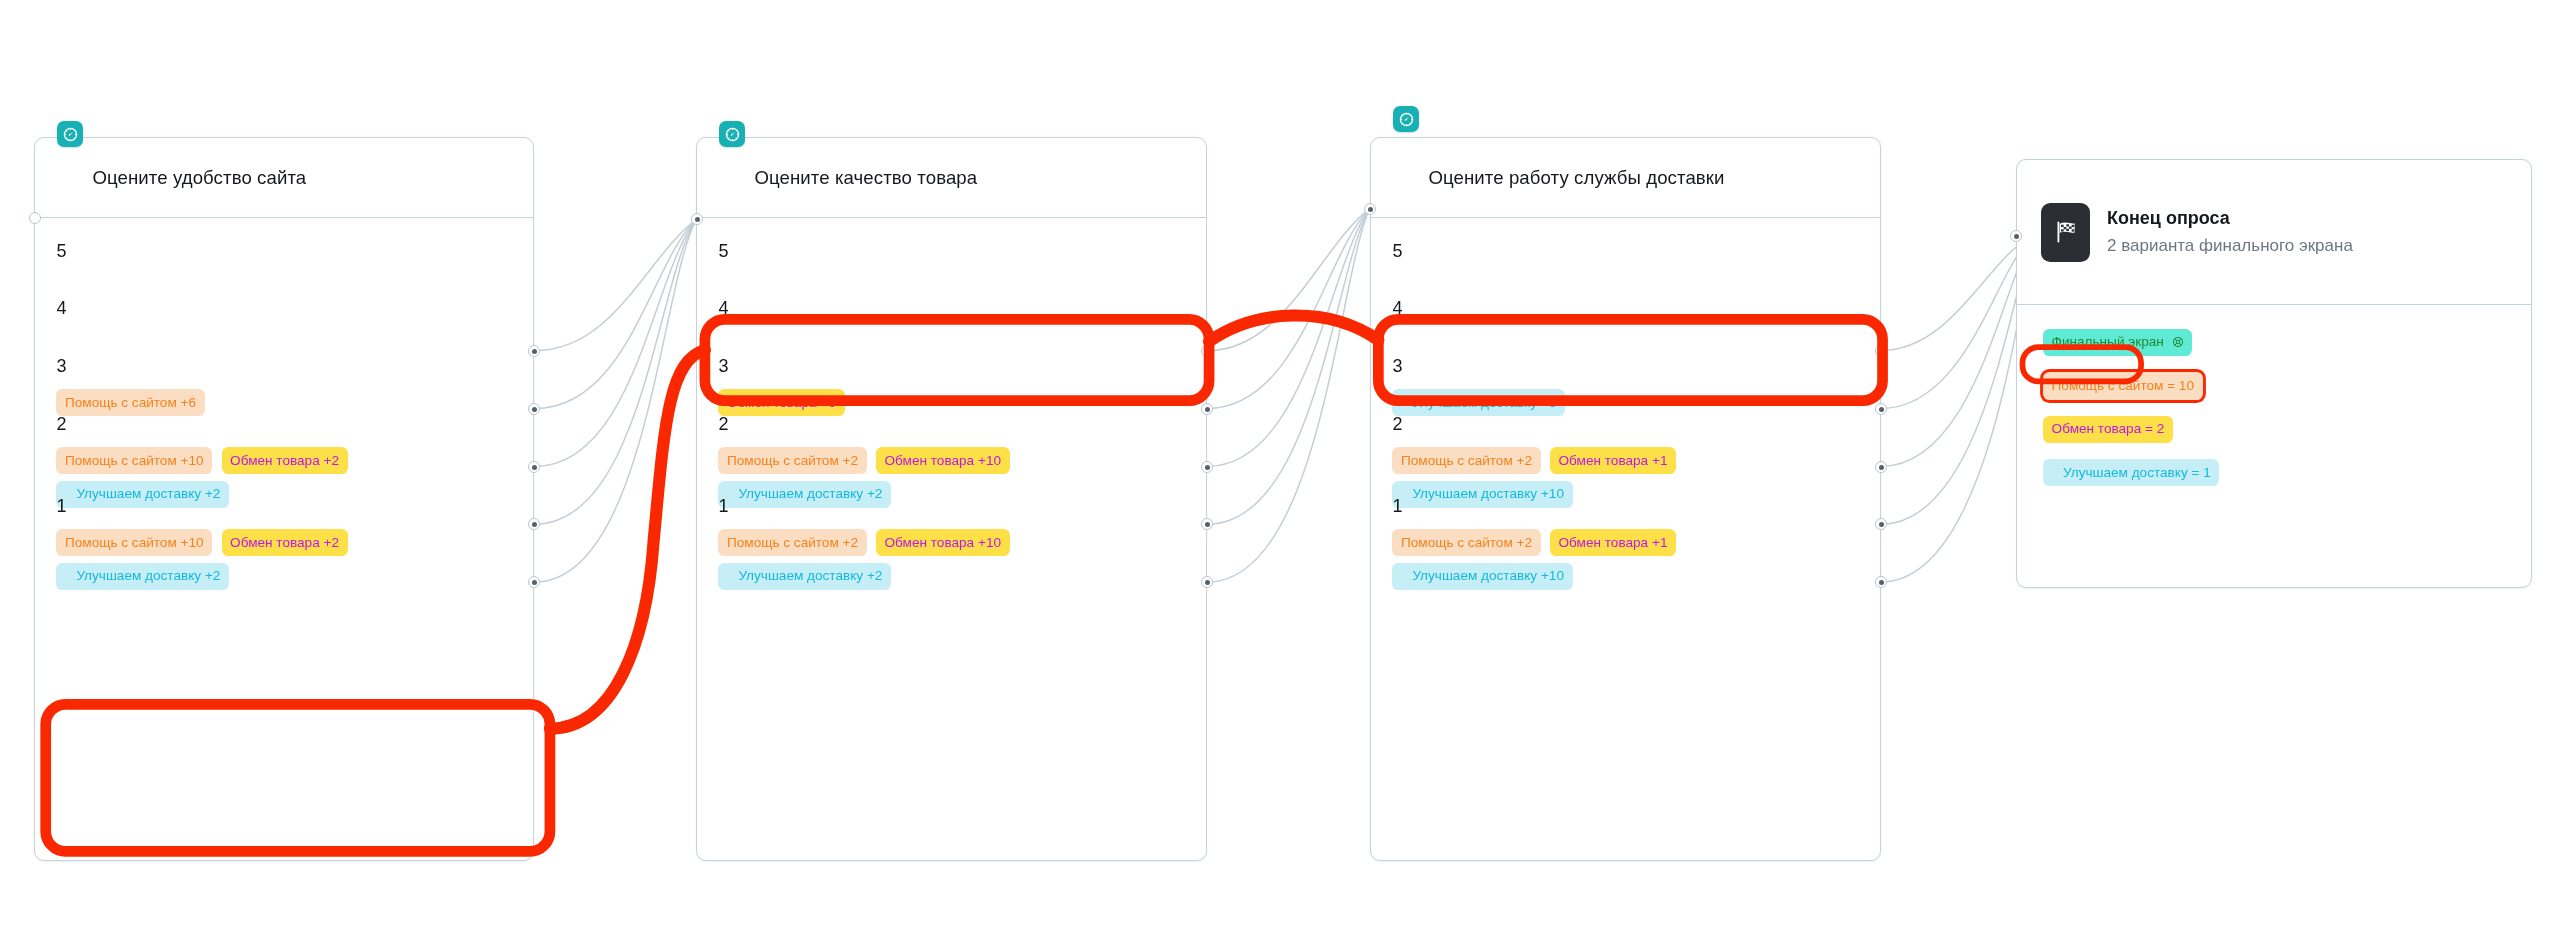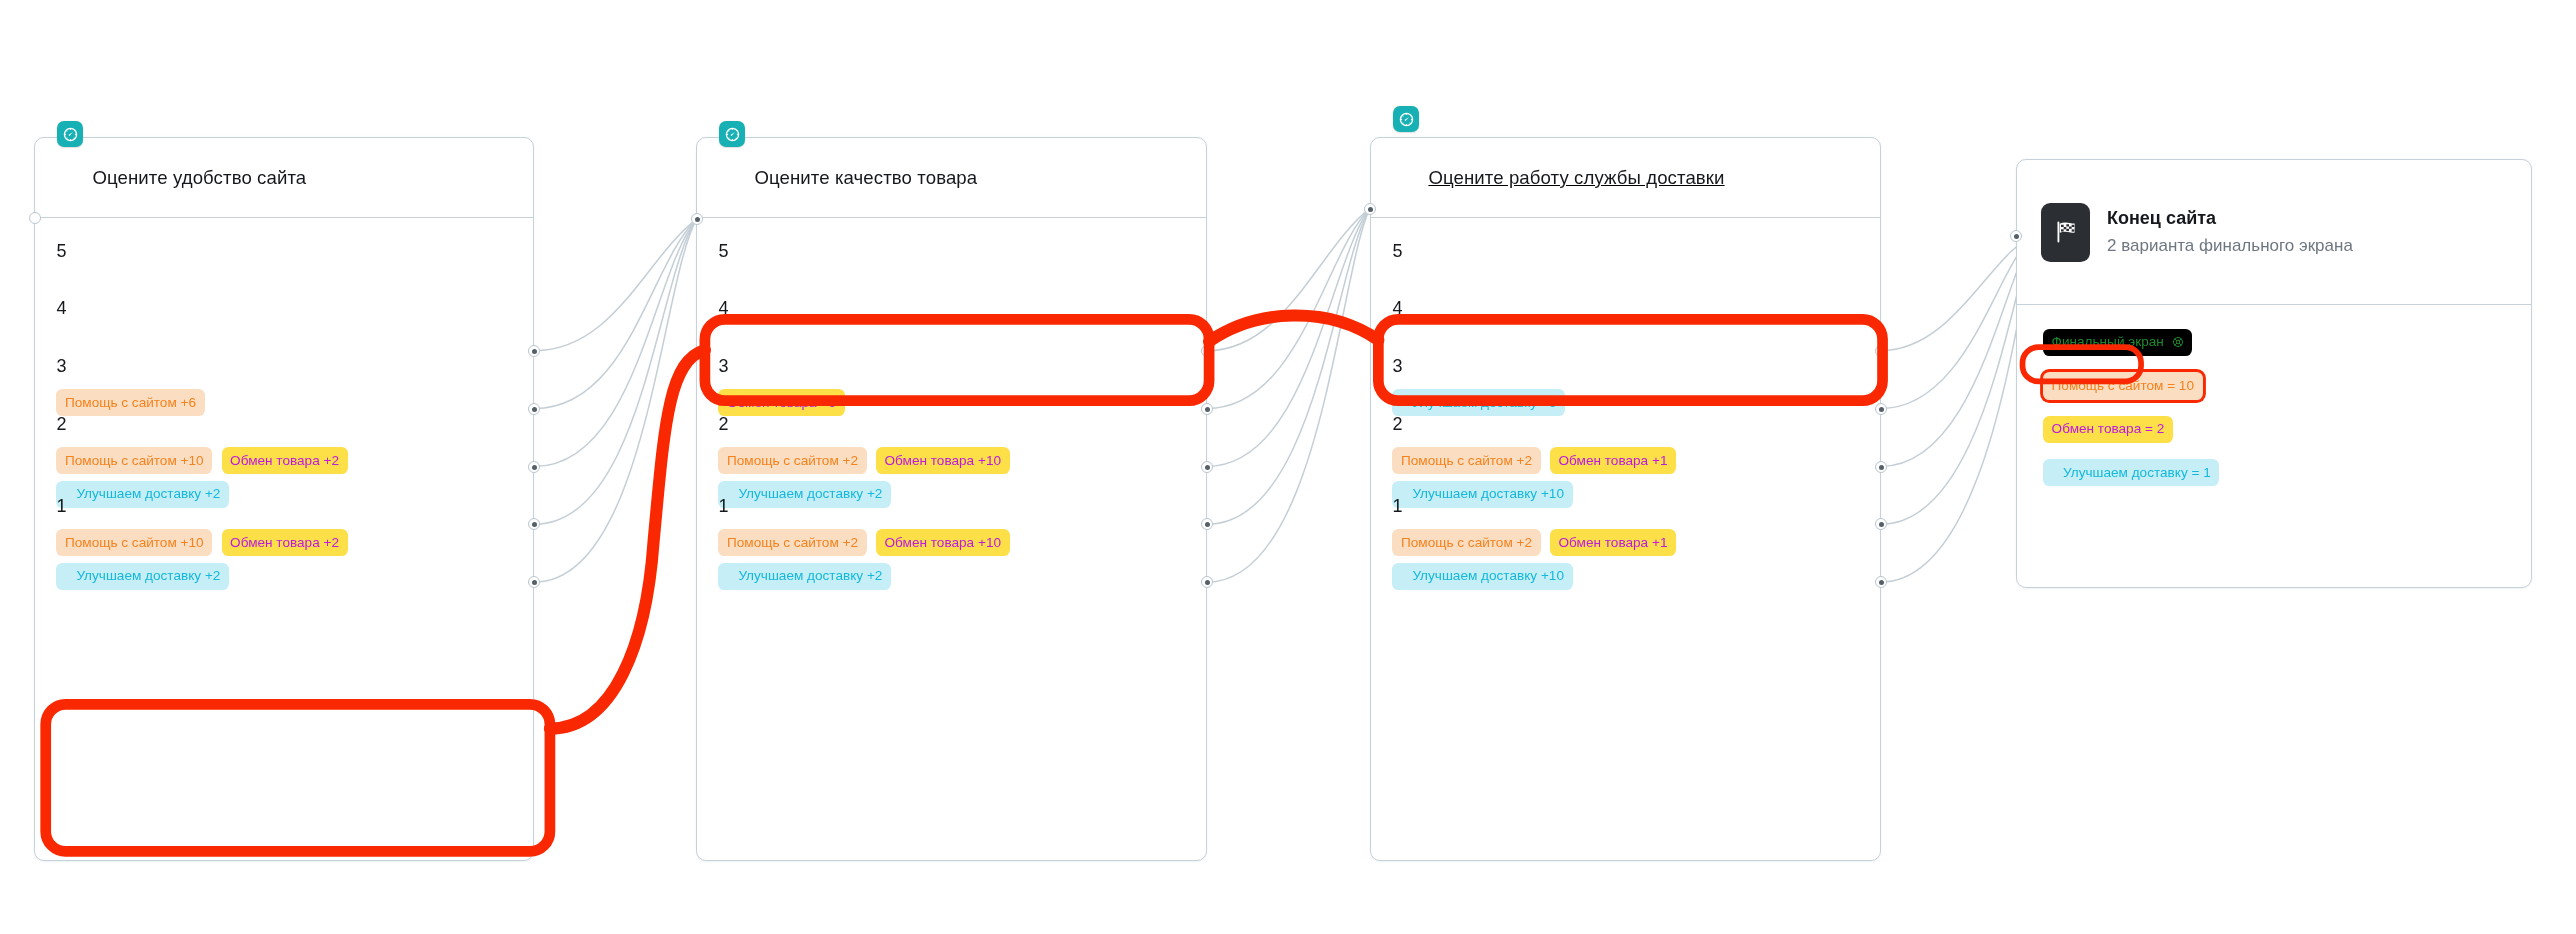--- a/index.html
+++ b/index.html
@@ -45,21 +45,21 @@
   .tag{
     display:inline-block;
     font-size:13.6px;line-height:1;
     padding:6.4px 8.6px 7.1px;
     border-radius:6.4px;
     white-space:nowrap;
   }
   .tag.orange{background:#fbddc1;color:#f4821d;}
   .tag.violet{background:#fde047;color:#c01ae0;}
   .tag.cyan  {background:#c6eef6;color:#13b8dc;padding-left:20px;}
-  .tag.green {background:#000000;color:#1e8a2e;}
+  .tag.green {background:#5eead4;color:#1e8a2e;}
 
   .tag.hl{
     box-shadow:0 0 0 2.9px #fa2800;
   }
 
   
   .type-badge{
     position:absolute;
     width:26px;height:26px;border-radius:7.1px;
     background:#17b1b5;
@@ -243,21 +243,21 @@
       <i></i>
     </div>
   <div class="port" style="left:1201px;top:518px;">
       <i></i>
     </div>
   <div class="port" style="left:1201px;top:576px;">
       <i></i>
     </div>
 
   <div class="node" style="left:1370px;top:137px;width:511px;height:724px;">
-    <div class="node-head" style="height:80px;text-decoration:underline;">
+    <div class="node-head" style="height:80px;">
       <span class="q-title">Оцените работу службы доставки</span>
     </div>
     <div class="node-body" style="height:643px;">
       <div class="opt-row" style="top:23.6px;">
         <div class="opt-label">5</div>
       </div>
       <div class="opt-row" style="top:81px;">
         <div class="opt-label">4</div>
       </div>
       <div class="opt-row" style="top:139px;">
@@ -328,21 +328,21 @@
             <rect x="17.2" y="5.35" width="2.45" height="2.1"></rect>
             <rect x="9.85" y="7.4" width="2.45" height="2.1"></rect>
             <rect x="14.75" y="6.95" width="2.45" height="2.1"></rect>
             <rect x="7.4" y="9.5" width="2.45" height="2.1"></rect>
             <rect x="12.3" y="9.05" width="2.45" height="2.1"></rect>
             <rect x="17.2" y="9.55" width="2.45" height="2.1"></rect>
           </g>
         </svg>
       </div>
       <div class="final-titles">
-        <div class="final-title">Конец сайта</div>
+        <div class="final-title">Конец опроса</div>
         <div class="final-sub">2 варианта финального экрана</div>
       </div>
     </div>
     <div class="final-body">
       <span class="tag green">
         <span>Финальный экран</span>
         <svg width="12" height="12" viewBox="0 0 24 24" style="vertical-align:-2.1px;margin-left:4.3px;">
           <circle cx="12" cy="12" r="9" fill="none" stroke="#1e8a2e" stroke-width="2"></circle>
           <circle cx="12" cy="12" r="3.6" fill="none" stroke="#1e8a2e" stroke-width="2"></circle>
           <path d="M5.6 5.6 L9.4 9.4 M18.4 5.6 L14.6 9.4 M5.6 18.4 L9.4 14.6 M18.4 18.4 L14.6 14.6" stroke="#1e8a2e" stroke-width="1.8" stroke-linecap="round"></path>

